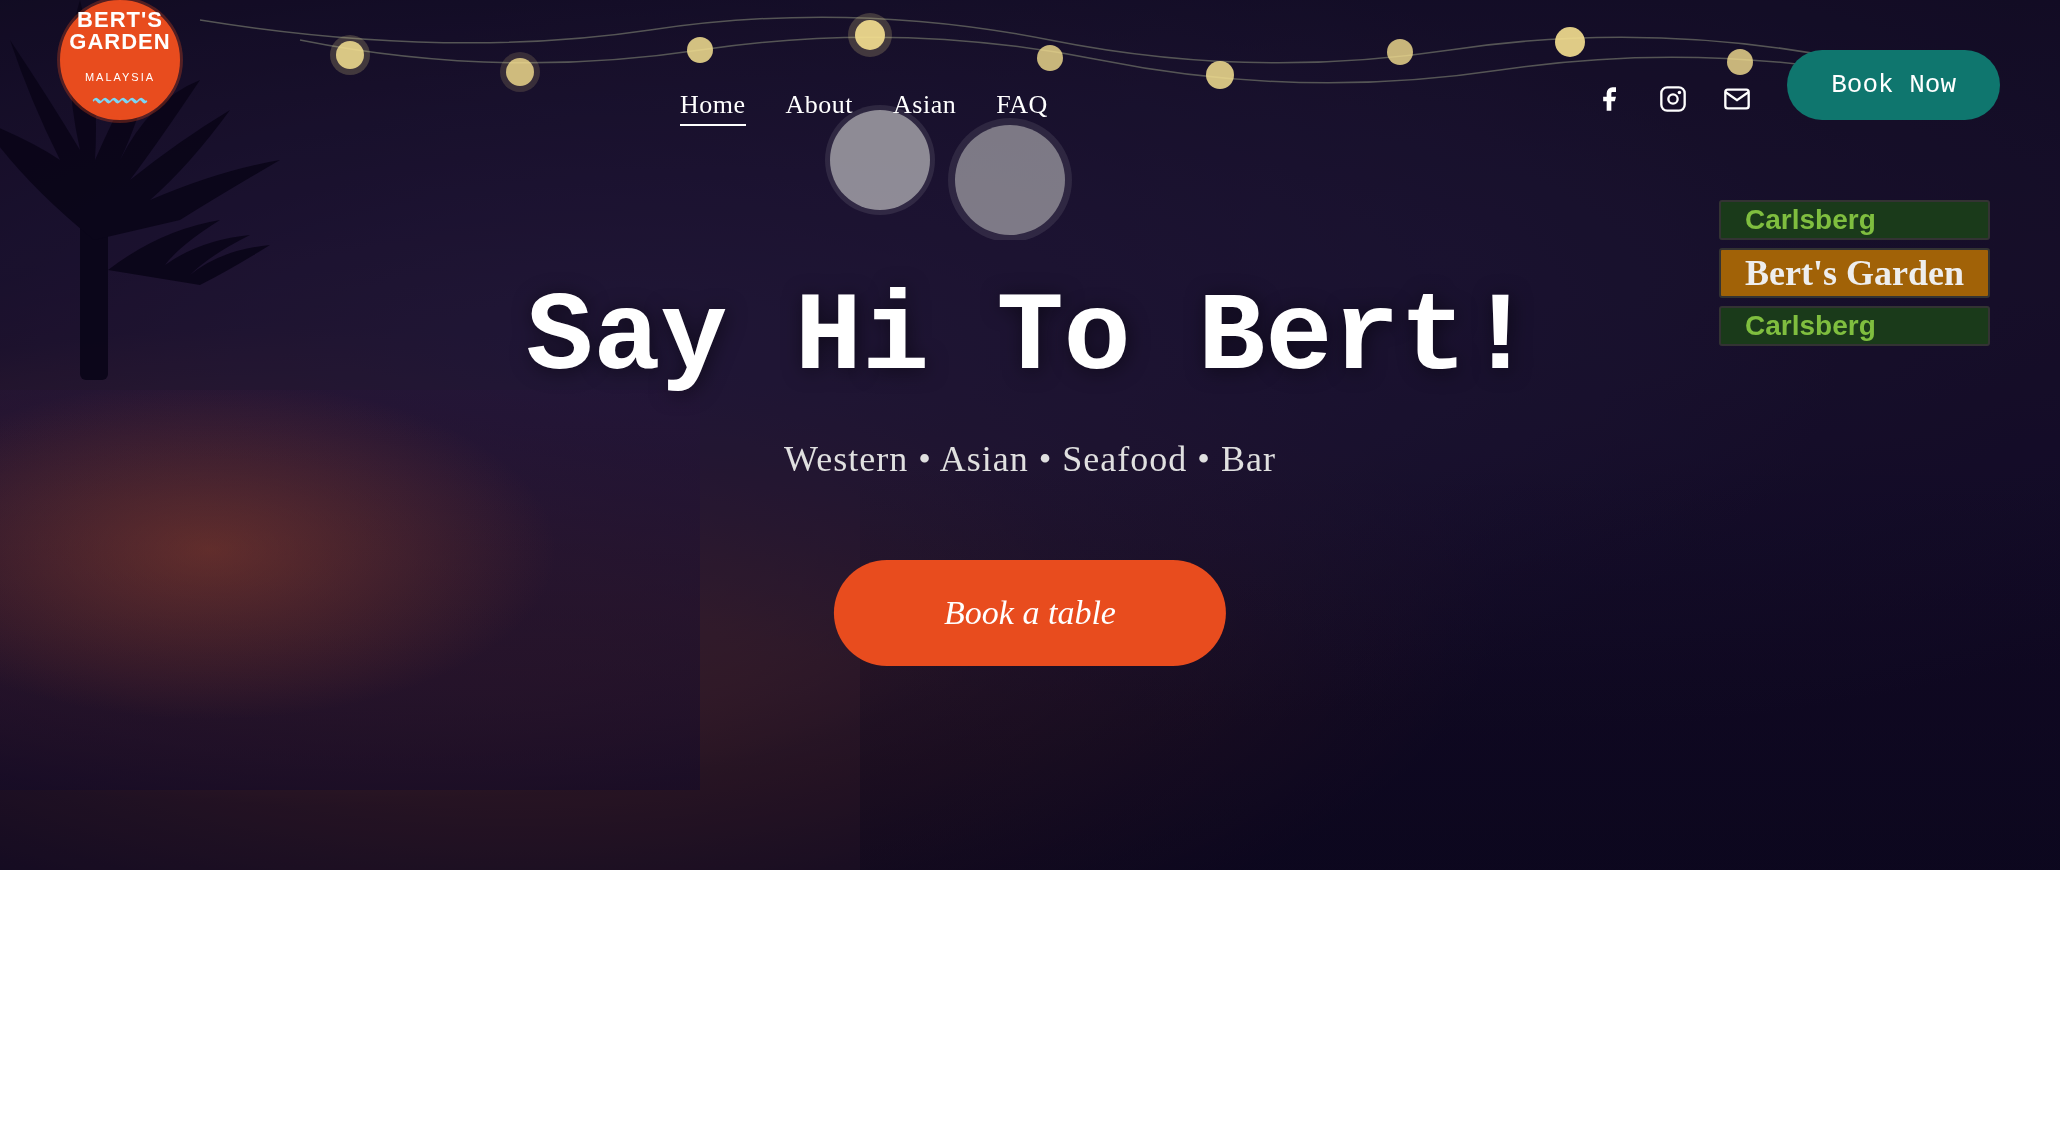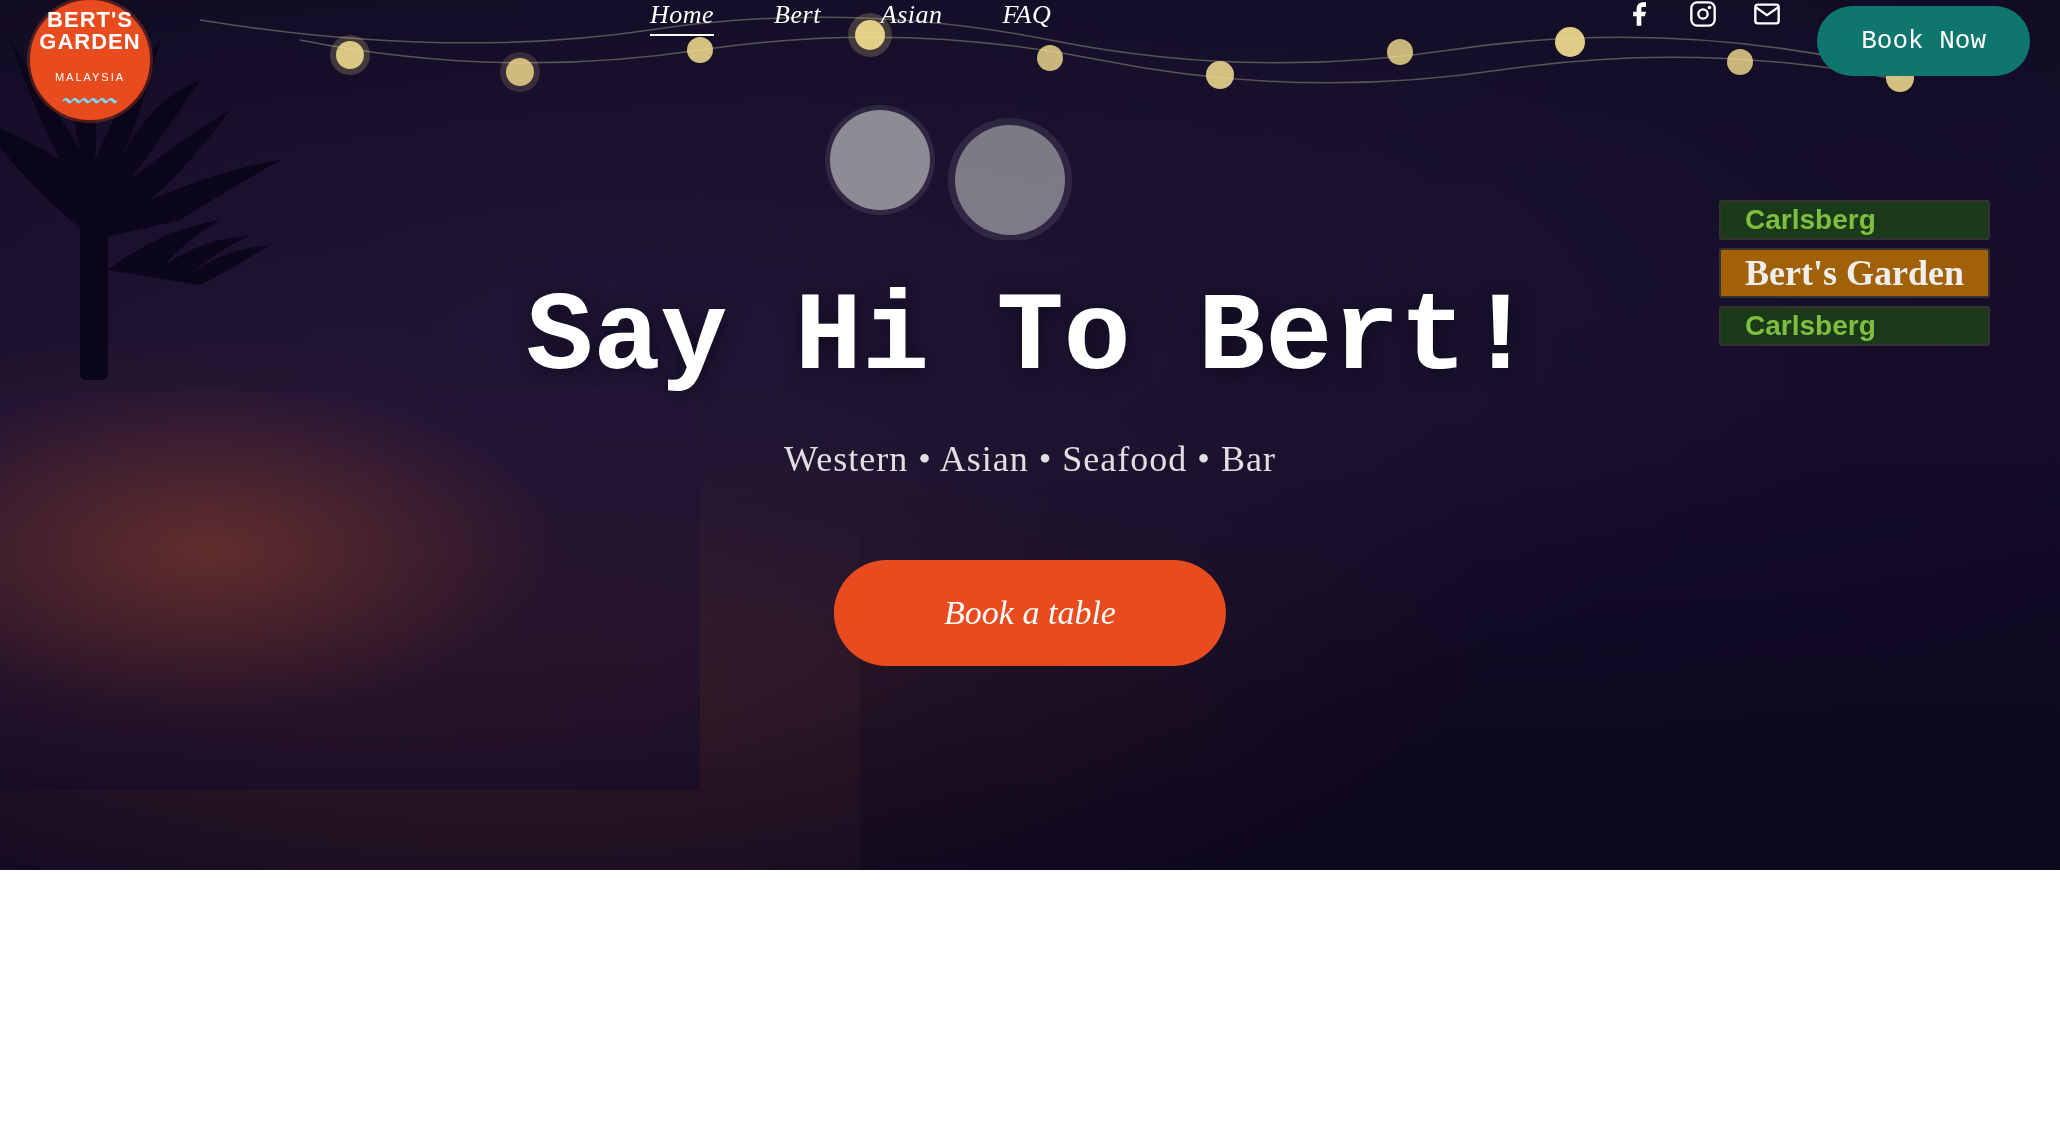--- a/index.html
+++ b/index.html
@@ -43,22 +43,22 @@
       background: rgba(10, 5, 30, 0.55);
       z-index: 1;
     }
 
     
     nav {
       position: absolute;
       top: 0; left: 0; right: 0;
       height: 120px;
       display: flex;
-      align-items: flex-start;
-      padding: 0 30px;
+      align-items: flex-end;
+      padding: 0 60px;
       z-index: 10;
     }
 
     .logo-circle {
       width: 120px; height: 120px;
       border-radius: 50%;
       background: #e84c1e;
       display: flex;
       flex-direction: column;
       align-items: center;
@@ -87,24 +87,23 @@
     }
     .logo-wave {
       color: #7dd6f5;
       font-size: 18px;
       margin-top: 2px;
     }
 
     .nav-links {
       display: flex;
       align-items: center;
-      gap: 60px;
+      gap: 40px;
       margin: 0 auto;
       margin-left: 500px;
-      font-style: italic;
     }
 
     .nav-link {
       color: #fff;
       text-decoration: none;
       font-size: 26px;
       font-family: 'Georgia', serif;
       letter-spacing: 0.5px;
       cursor: pointer;
       position: relative;
@@ -326,21 +325,21 @@
 
     <div class="logo-circle">
       <span class="logo-text-main">BERT'S</span>
       <span class="logo-text-main">GARDEN</span>
       <span class="logo-text-sub">MALAYSIA</span>
       <span class="logo-wave">〰〰〰</span>
     </div>
 
     <div class="nav-links">
       <a class="nav-link active">Home</a>
-      <a class="nav-link">Bert</a>
+      <a class="nav-link">About</a>
       <a class="nav-link">Asian</a>
       <a class="nav-link">FAQ</a>
     </div>
 
     <div class="nav-spacer"></div>
 
     <div class="nav-icons">
       <a class="nav-icon">
         <svg width="28" height="28" viewBox="0 0 24 24" fill="white">
             <path d="M18 2h-3a5 5 0 0 0-5 5v3H7v4h3v8h4v-8h3l1-4h-4V7a1 1 0 0 1 1-1h3z"></path>

